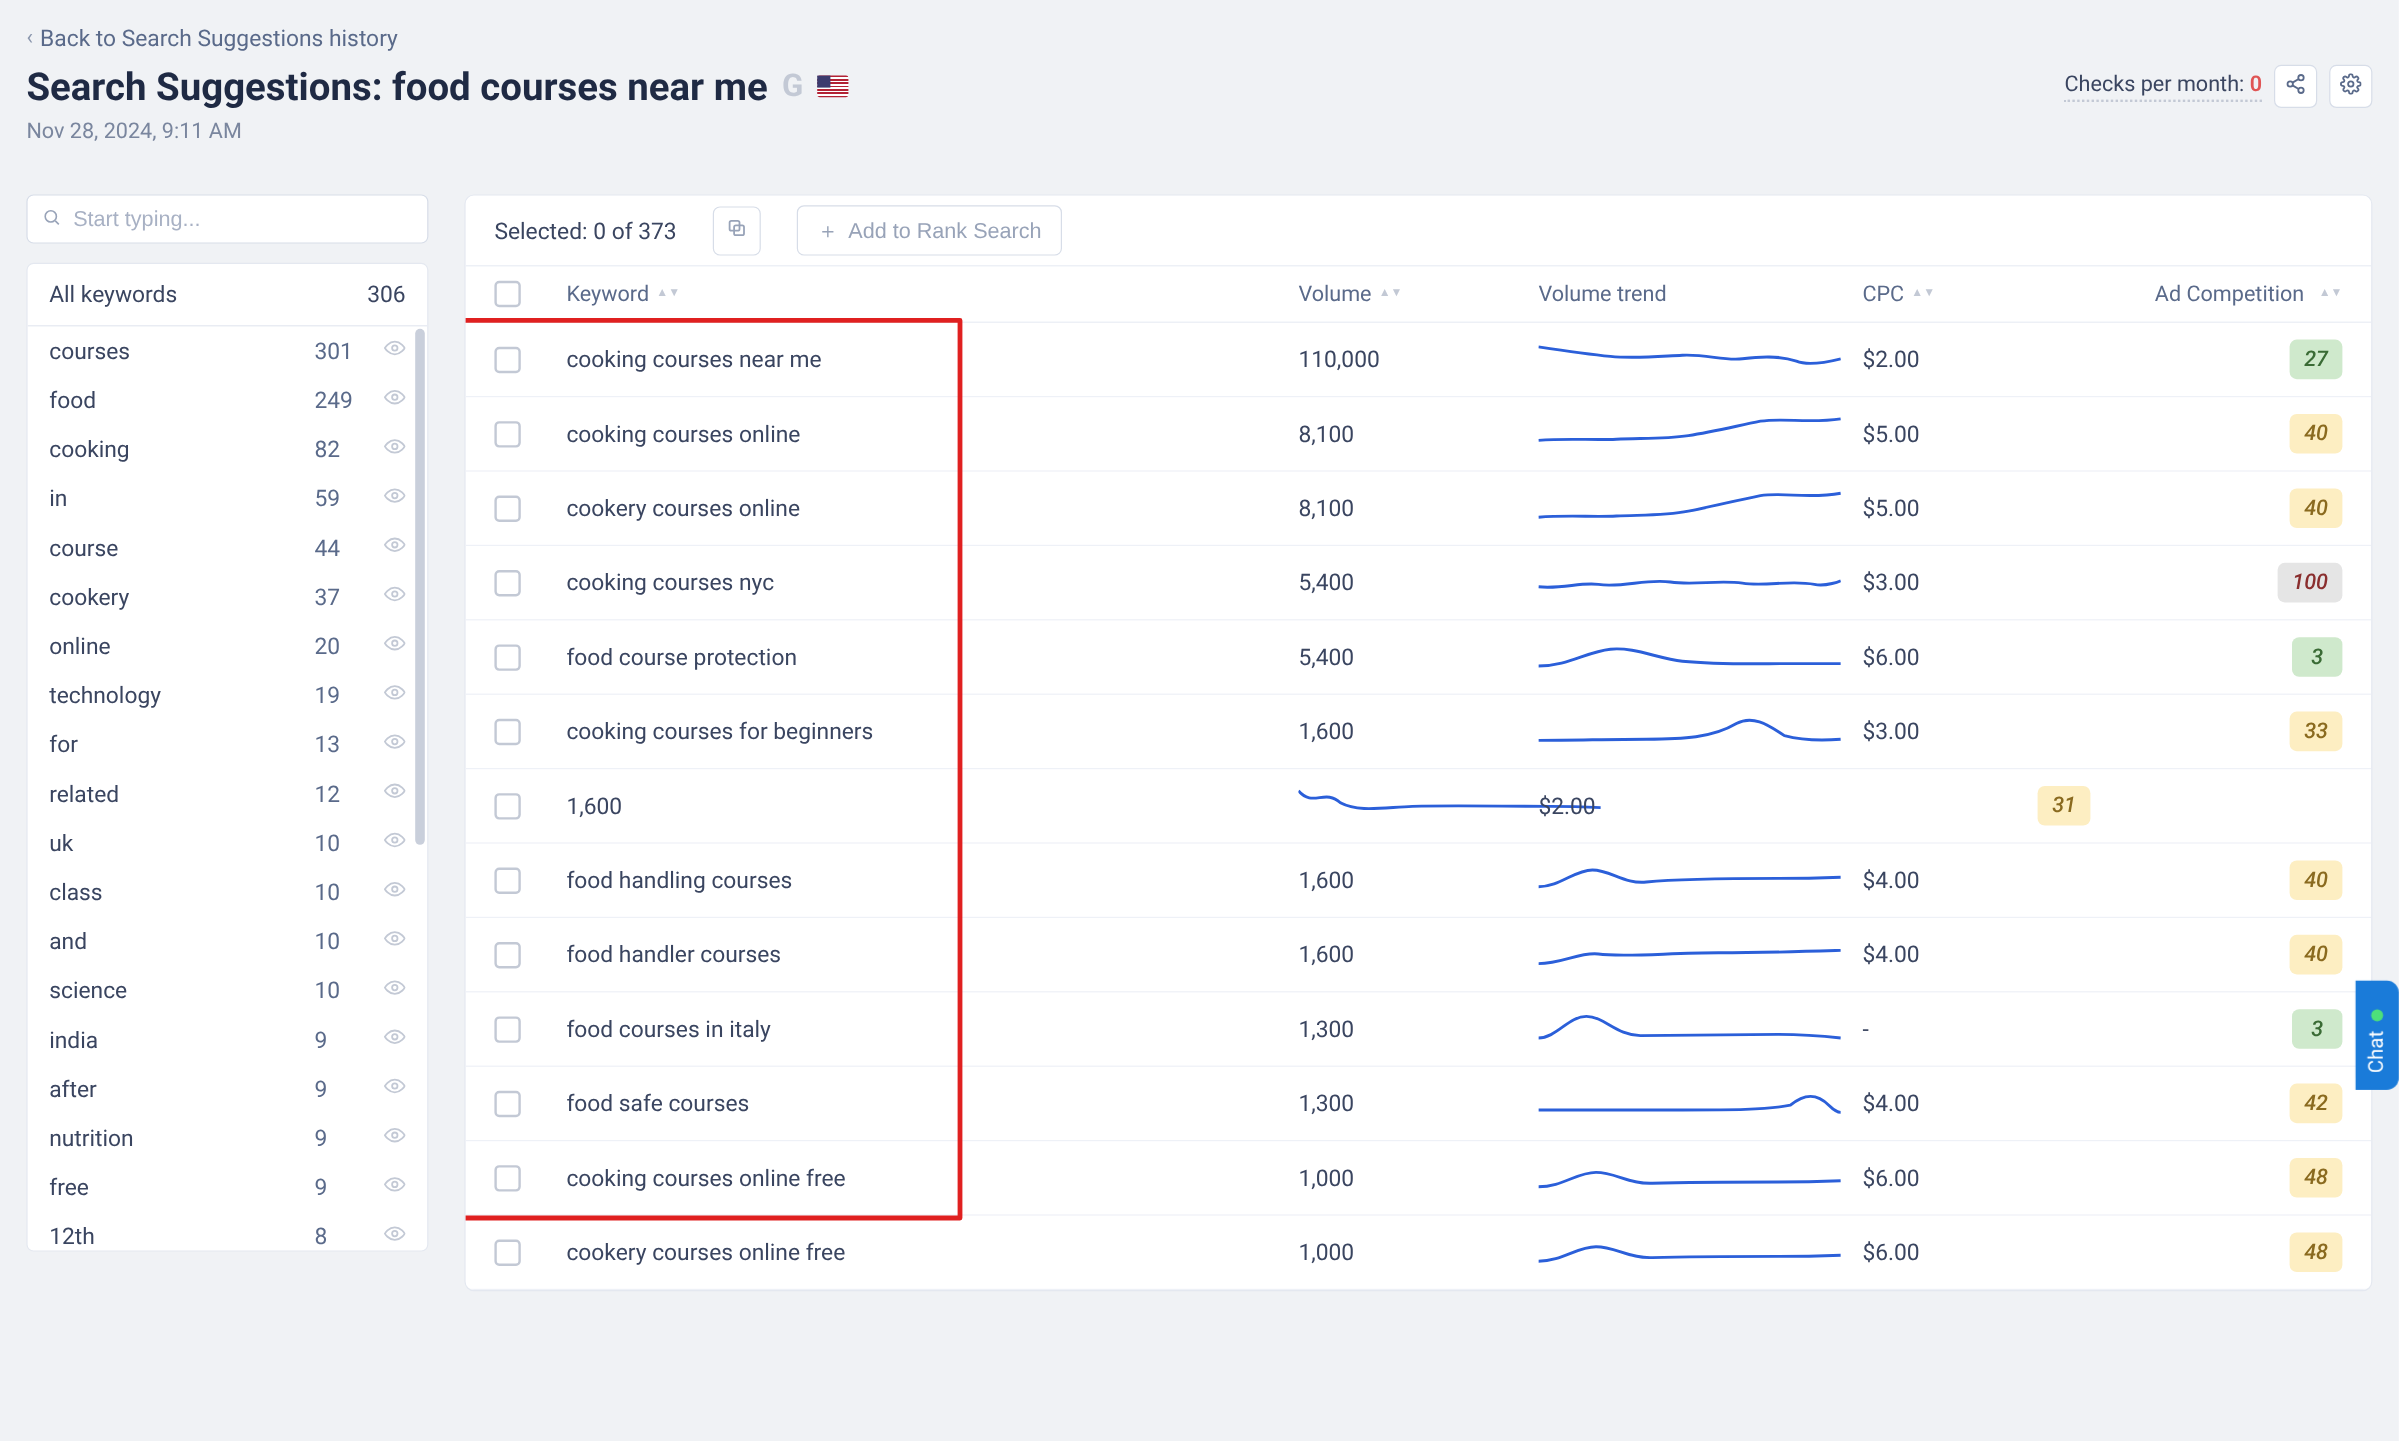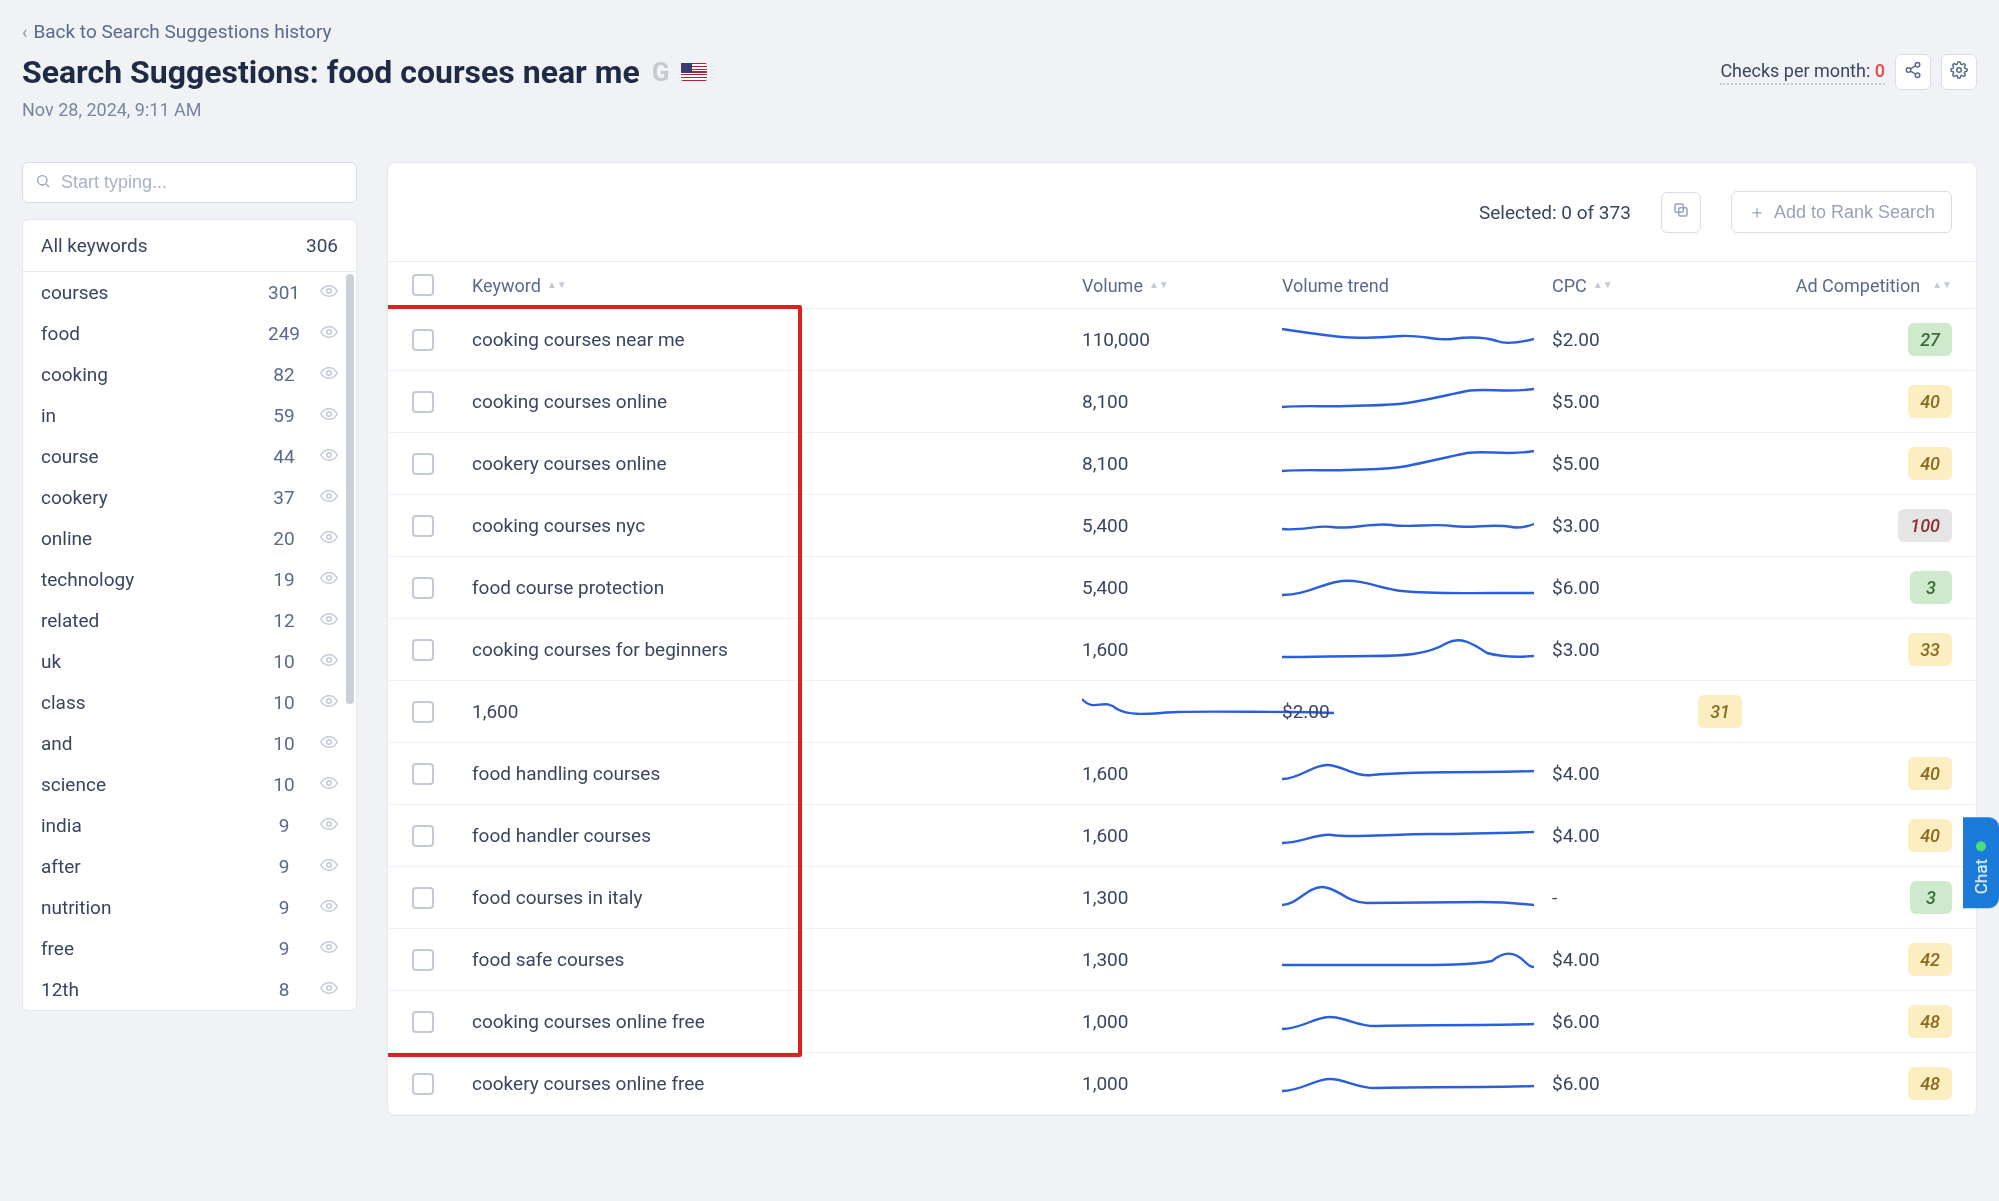--- a/index.html
+++ b/index.html
@@ -21,25 +21,25 @@
   .sidebar { width:335px; }
   .searchbox { display:flex; align-items:center; gap:10px; border:1px solid #d7dde8; border-radius:6px; background:#fff; padding:8px 12px; color:#98a3b8;}
   .searchbox input { border:none; outline:none; flex:1; font-size:18px; color:#3a4560; background:transparent;}
   .searchbox input::placeholder{color:#a8b1c4;}
   .kwgroup { background:#fff; border:1px solid #e4e8f0; border-radius:6px; margin-top:16px; overflow:hidden;}
   .kwhead { display:flex; justify-content:space-between; padding:14px 18px; border-bottom:1px solid #e4e8f0; font-size:19px; color:#3a4560;}
   .kwlistwrap{ position:relative; }
   .kwlist { max-height:770px; overflow:hidden; position:relative;}
   .kwitem { display:flex; align-items:center; padding:9px 18px; font-size:19px; color:#3a4560; cursor:pointer;}
   .kwitem .label{flex:1;}
-  .kwitem .cnt{ width:44px; text-align:center; color:#5a6a8a;}
+  .kwitem .cnt{ width:44px; text-align:left; color:#5a6a8a;}
   .kwitem .eye{ margin-left:14px; color:#c3c9d5; font-size:18px;}
   .scrolltrack{position:absolute; right:2px; top:2px; width:8px; height:430px; background:#c9cfdb; border-radius:4px;}
   .main { flex:1; background:#fff; border:1px solid #e4e8f0; border-radius:8px; overflow:hidden;}
-  .toolbar { display:flex; align-items:center; gap:30px; padding:28px 24px; border-bottom:1px solid #e9edf4;justify-content:flex-end;}
+  .toolbar { display:flex; align-items:center; gap:30px; padding:8px 24px; border-bottom:1px solid #e9edf4;}
   .toolbar .sel { color:#3a4560; font-size:19px;}
   .tbtn { border:1px solid #d7dde8; border-radius:6px; background:#fff; color:#98a3b8; padding:8px 16px; font-size:18px; display:flex; align-items:center; gap:8px; cursor:pointer;}
   .tbtn.copy{ padding:8px 10px;}
   .thead { display:grid; grid-template-columns:60px 1fr 200px 270px 190px 210px; align-items:center; padding:12px 24px; border-bottom:1px solid #e9edf4; color:#5a6a8a; font-size:18px;}
   .thead .col{display:flex;align-items:center;gap:6px;}
   .sorter{display:inline-flex;flex-direction:column;line-height:6px;font-size:10px;color:#c3c9d5;}
   .row { display:grid; grid-template-columns:60px 1fr 200px 270px 190px 210px; align-items:center; padding:0 24px; height:62px; border-bottom:1px solid #eef1f7; font-size:19px; color:#3a4560;}
   .cb { width:22px;height:22px;border:2px solid #c3c9d5;border-radius:4px;background:#fff;cursor:pointer;}
   .spark { width:252px; height:36px; }
   .spark path{ stroke:#2b5fd9; stroke-width:2.4; fill:none; }
@@ -191,20 +191,30 @@
                 <span class="label">technology</span>
                  <span class="cnt">19</span>
                  <span class="eye">
                    <svg width="18" height="18" viewBox="0 0 24 24" fill="none" stroke="#c3c9d5" stroke-width="2">
                     <path d="M1 12s4-7 11-7 11 7 11 7-4 7-11 7S1 12 1 12z"></path>
                     <circle cx="12" cy="12" r="3"></circle>
                   </svg>
                  </span>
               </div>
               <div class="kwitem">
+                <span class="label">for</span>
+                 <span class="cnt">13</span>
+                 <span class="eye">
+                   <svg width="18" height="18" viewBox="0 0 24 24" fill="none" stroke="#c3c9d5" stroke-width="2">
+                    <path d="M1 12s4-7 11-7 11 7 11 7-4 7-11 7S1 12 1 12z"></path>
+                    <circle cx="12" cy="12" r="3"></circle>
+                  </svg>
+                 </span>
+              </div>
+              <div class="kwitem">
                 <span class="label">related</span>
                  <span class="cnt">12</span>
                  <span class="eye">
                    <svg width="18" height="18" viewBox="0 0 24 24" fill="none" stroke="#c3c9d5" stroke-width="2">
                     <path d="M1 12s4-7 11-7 11 7 11 7-4 7-11 7S1 12 1 12z"></path>
                     <circle cx="12" cy="12" r="3"></circle>
                   </svg>
                  </span>
               </div>
               <div class="kwitem">

